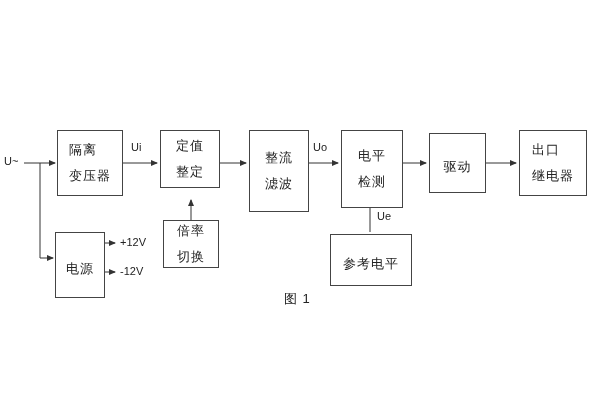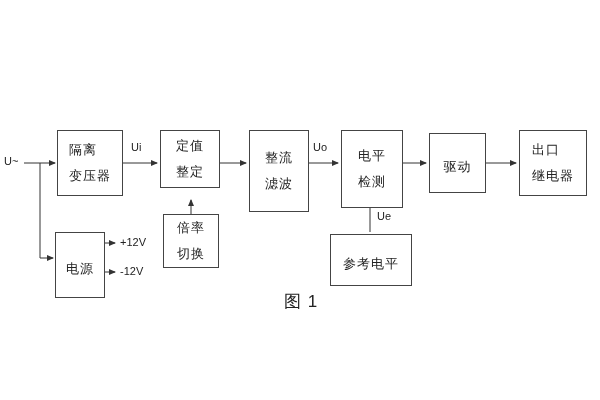--- a/index.html
+++ b/index.html
@@ -11,21 +11,21 @@
   .wire{stroke:#333333;stroke-width:1;fill:none;}
   .box{
     position:absolute;border:1px solid #444444;background:#ffffff;
     display:flex;align-items:center;justify-content:center;box-sizing:border-box;
     font-size:13px;letter-spacing:1px;
   }
   .box .lines{text-align:left;line-height:26px;}
   .box .lines span{display:block;}
   .box.single .lines{line-height:normal;margin-top:8px;}
   .lbl{position:absolute;font-size:11px;white-space:nowrap;}
-  .caption{position:absolute;font-size:17px;letter-spacing:1px;}
+  .caption{position:absolute;font-size:13px;letter-spacing:1px;}
 </style>
 </head>
 <body>
 
 <div id="canvas">
 
   <svg id="wires" viewBox="0 0 600 400" xmlns="http://www.w3.org/2000/svg">
     <defs>
       <marker id="ah" markerWidth="7" markerHeight="7" refX="6" refY="3" orient="auto" markerUnits="userSpaceOnUse">
         <path d="M0,0 L7,3 L0,6 Z" fill="#333333"></path>
@@ -84,21 +84,21 @@
       <span>继电器</span>
     </div>
   </div>
 
   <div class="box single" style="left:55px;top:232px;width:50px;height:66px">
     <div class="lines">
       <span>电源</span>
     </div>
   </div>
 
-  <div class="box" style="left:163px;top:214px;width:56px;height:54px">
+  <div class="box" style="left:163px;top:220px;width:56px;height:48px">
     <div class="lines">
       <span>倍率</span>
       <span>切换</span>
     </div>
   </div>
 
   <div class="box single" style="left:330px;top:234px;width:82px;height:52px">
     <div class="lines">
       <span>参考电平</span>
     </div>

